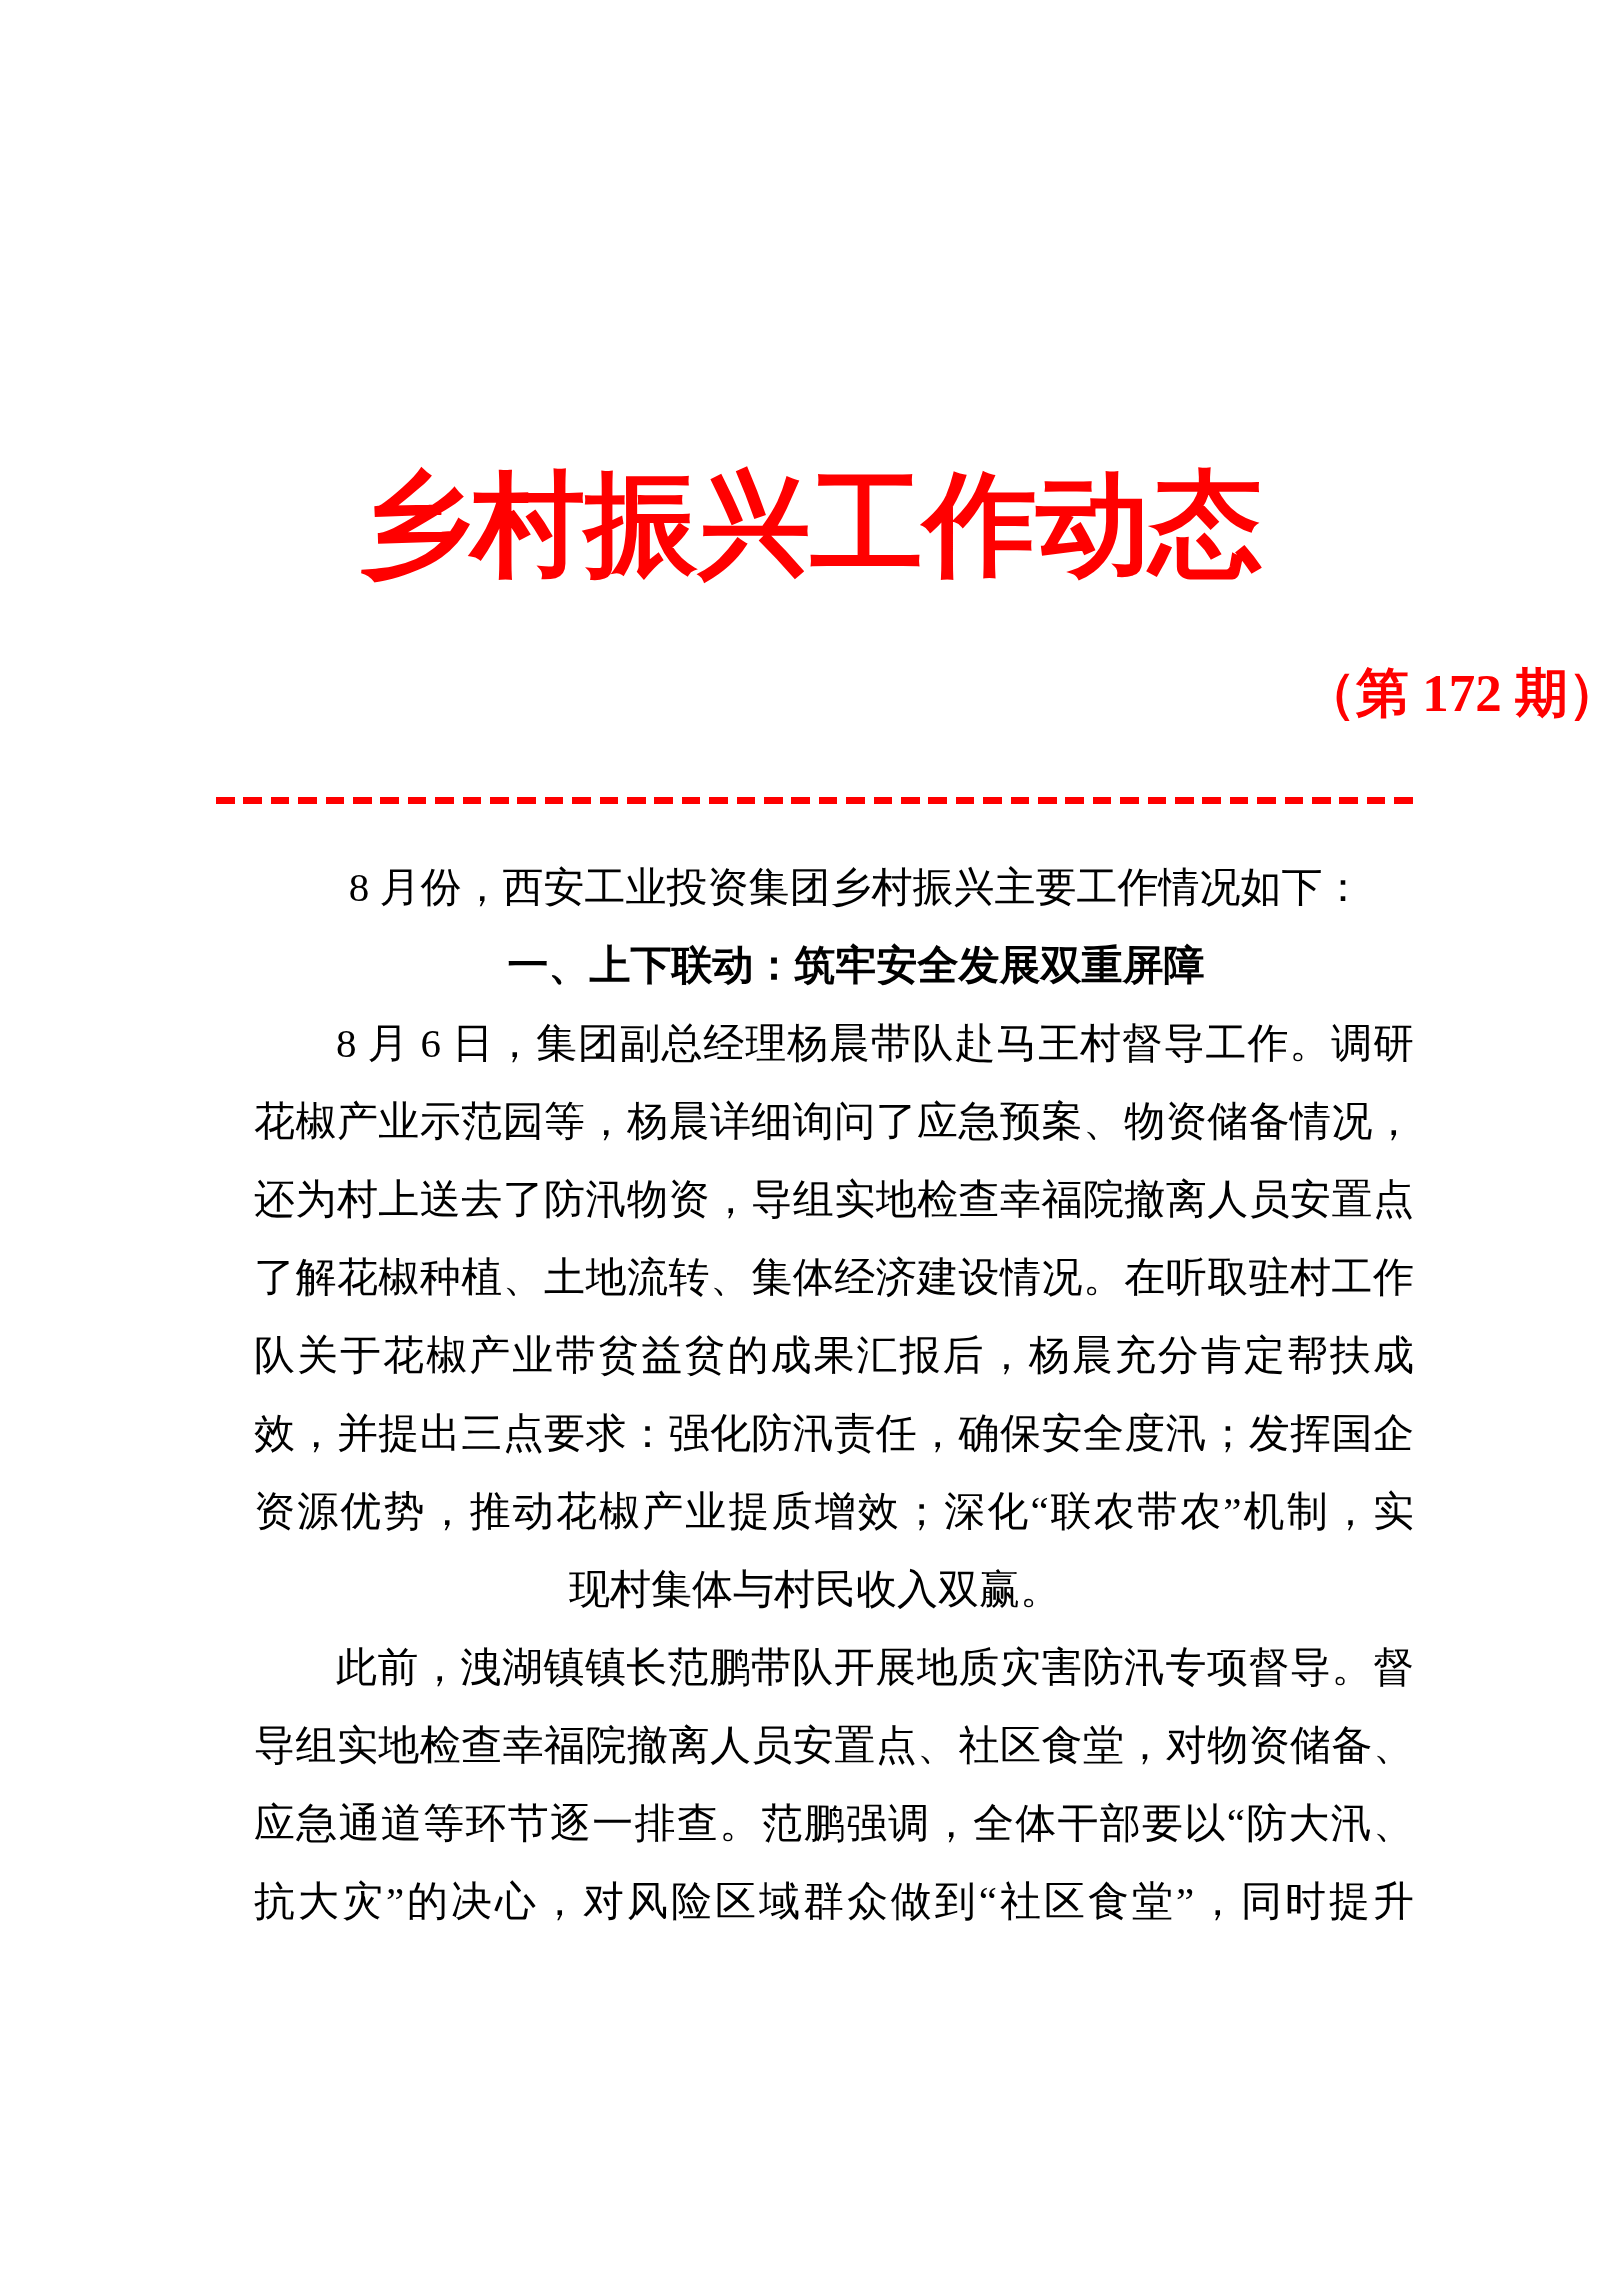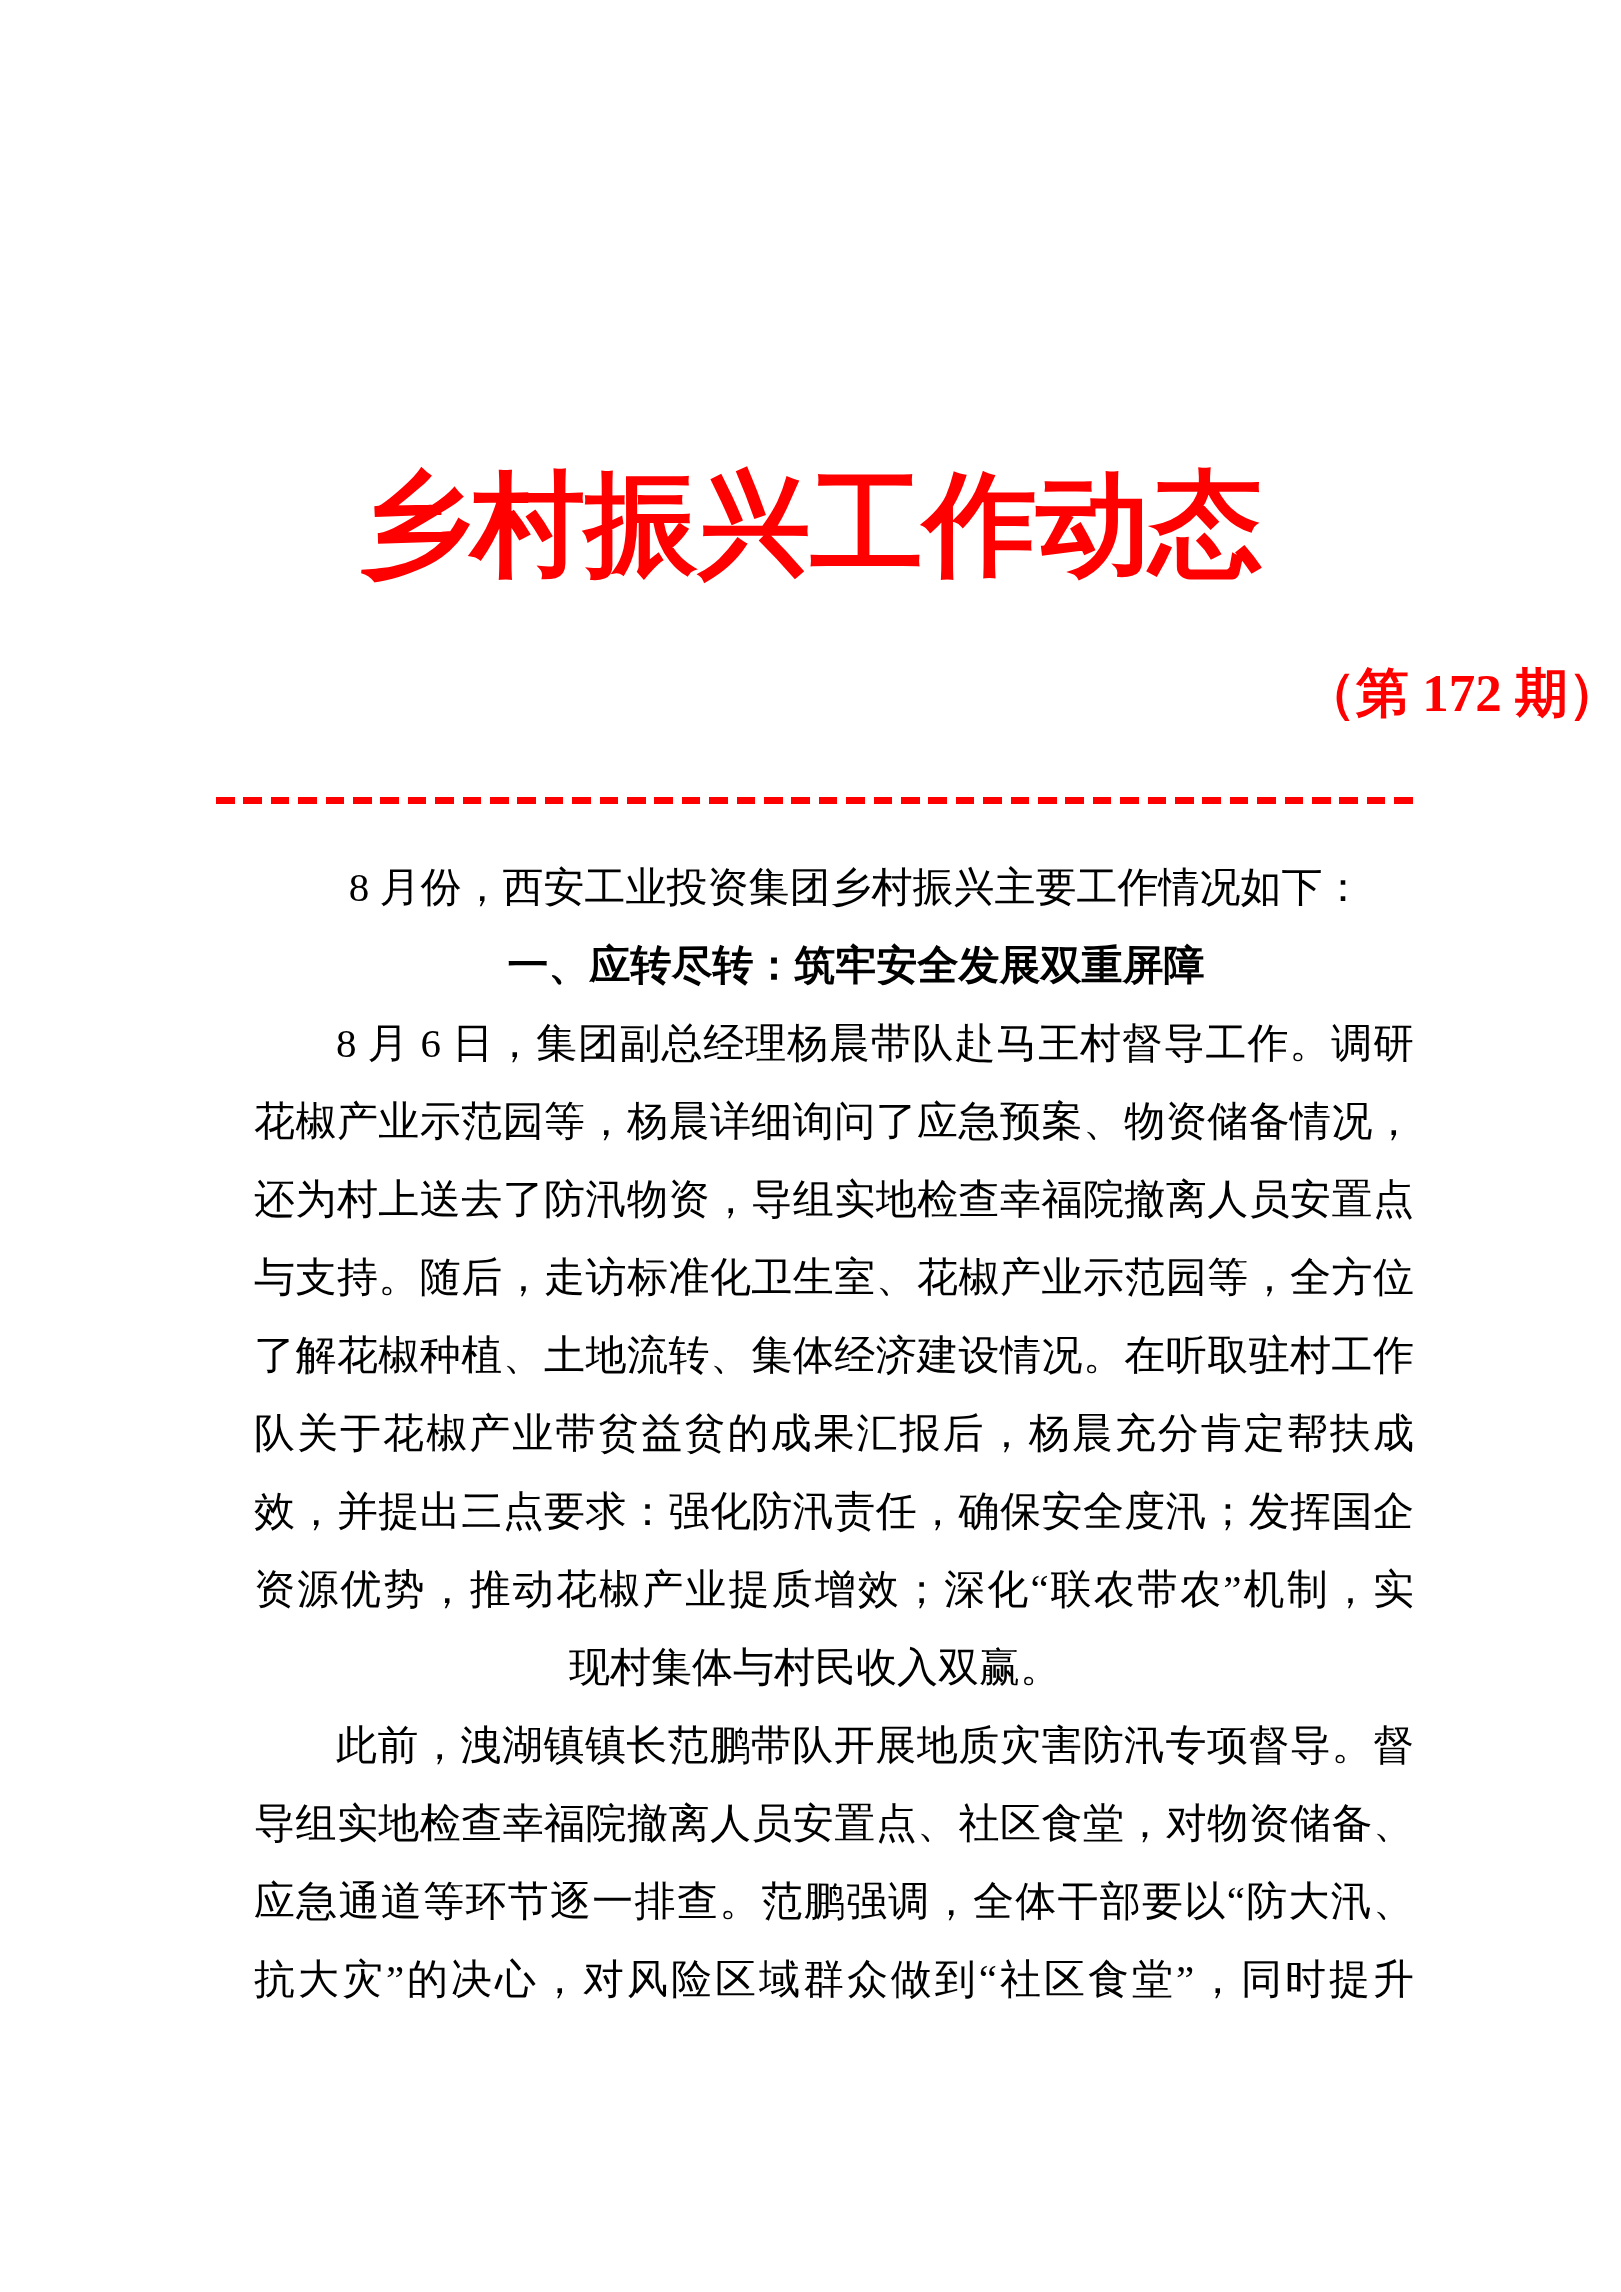--- a/index.html
+++ b/index.html
@@ -70,25 +70,24 @@
 <div class="page">
 
   <div class="doc-title">乡村振兴工作动态</div>
 
   <div class="issue">（第 172 期）</div>
 
   <div class="dashed-divider"></div>
 
   <div class="body-text">
     <div class="line indent">8 月份，西安工业投资集团乡村振兴主要工作情况如下：</div>
-    <div class="line indent heading">一、应转尽转：筑牢安全发展双重屏障</div>
+    <div class="line indent heading">一、上下联动：筑牢安全发展双重屏障</div>
     <div class="line indent fill">8 月 6 日，集团副总经理杨晨带队赴马王村督导工作。调研</div>
     <div class="line fill">花椒产业示范园等，杨晨详细询问了应急预案、物资储备情况，</div>
     <div class="line fill">还为村上送去了防汛物资，导组实地检查幸福院撤离人员安置点</div>
-    <div class="line fill">与支持。随后，走访标准化卫生室、花椒产业示范园等，全方位</div>
     <div class="line fill">了解花椒种植、土地流转、集体经济建设情况。在听取驻村工作</div>
     <div class="line fill">队关于花椒产业带贫益贫的成果汇报后，杨晨充分肯定帮扶成</div>
     <div class="line fill">效，并提出三点要求：强化防汛责任，确保安全度汛；发挥国企</div>
     <div class="line fill">资源优势，推动花椒产业提质增效；深化“联农带农”机制，实</div>
     <div class="line">现村集体与村民收入双赢。</div>
     <div class="line indent fill">此前，洩湖镇镇长范鹏带队开展地质灾害防汛专项督导。督</div>
     <div class="line fill">导组实地检查幸福院撤离人员安置点、社区食堂，对物资储备、</div>
     <div class="line fill">应急通道等环节逐一排查。范鹏强调，全体干部要以“防大汛、</div>
     <div class="line fill">抗大灾”的决心，对风险区域群众做到“社区食堂”，同时提升</div>
   </div>

